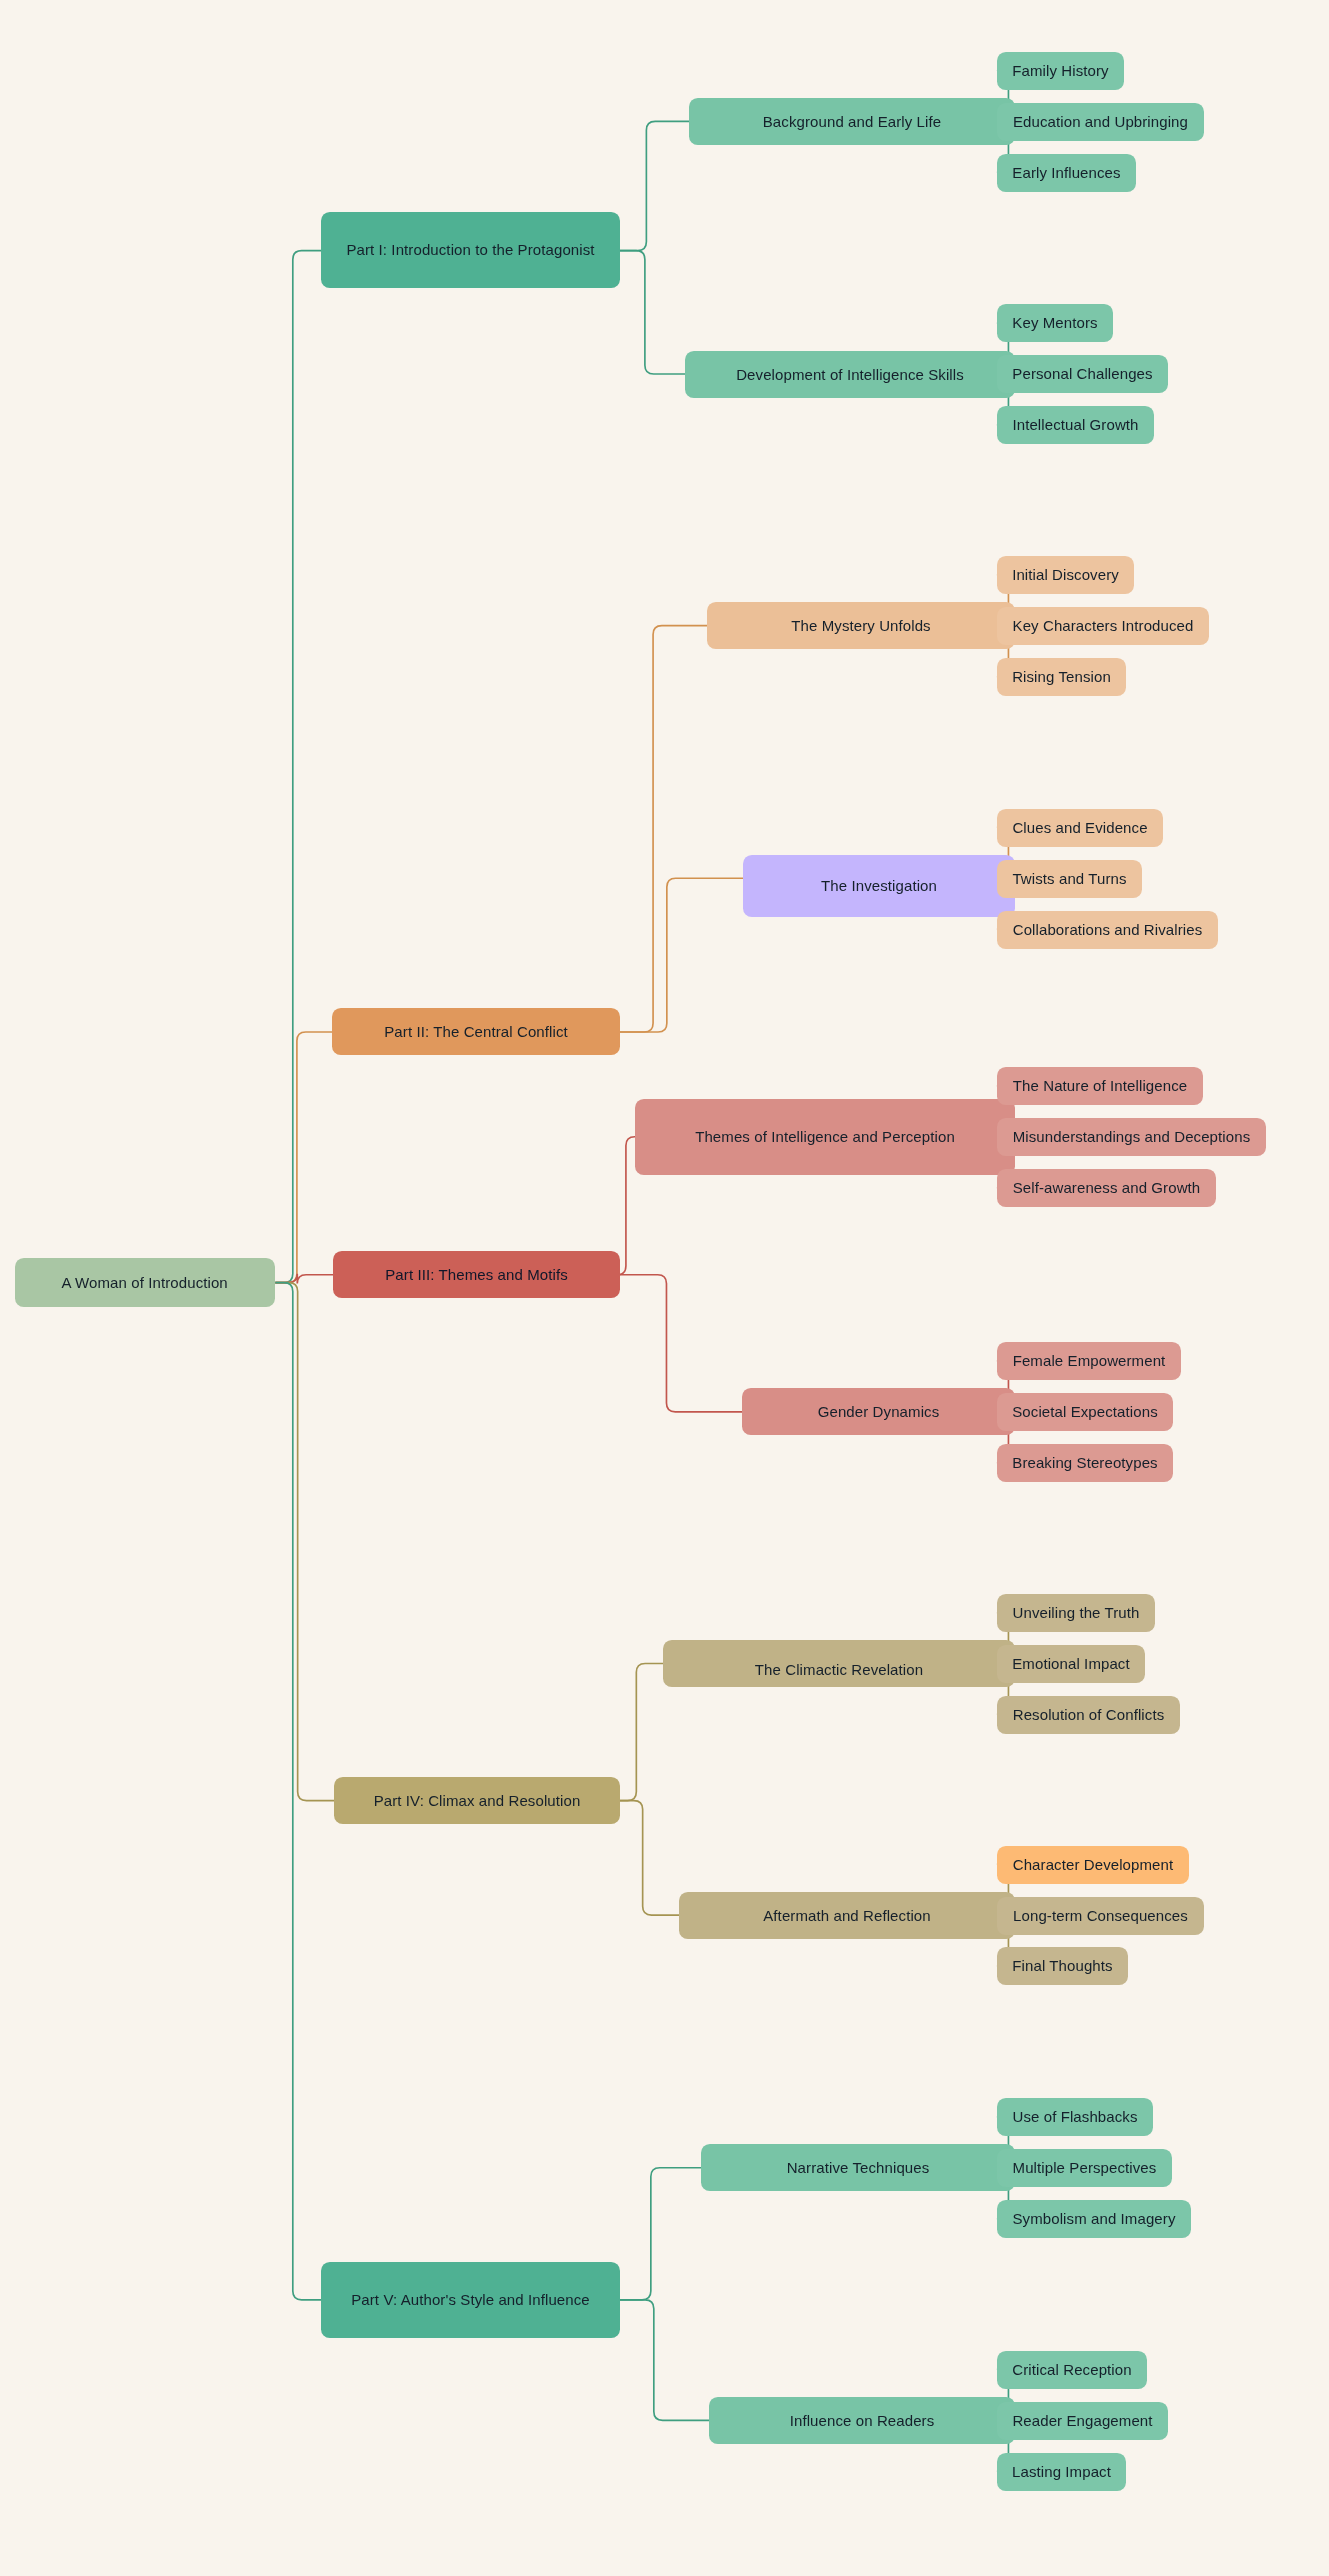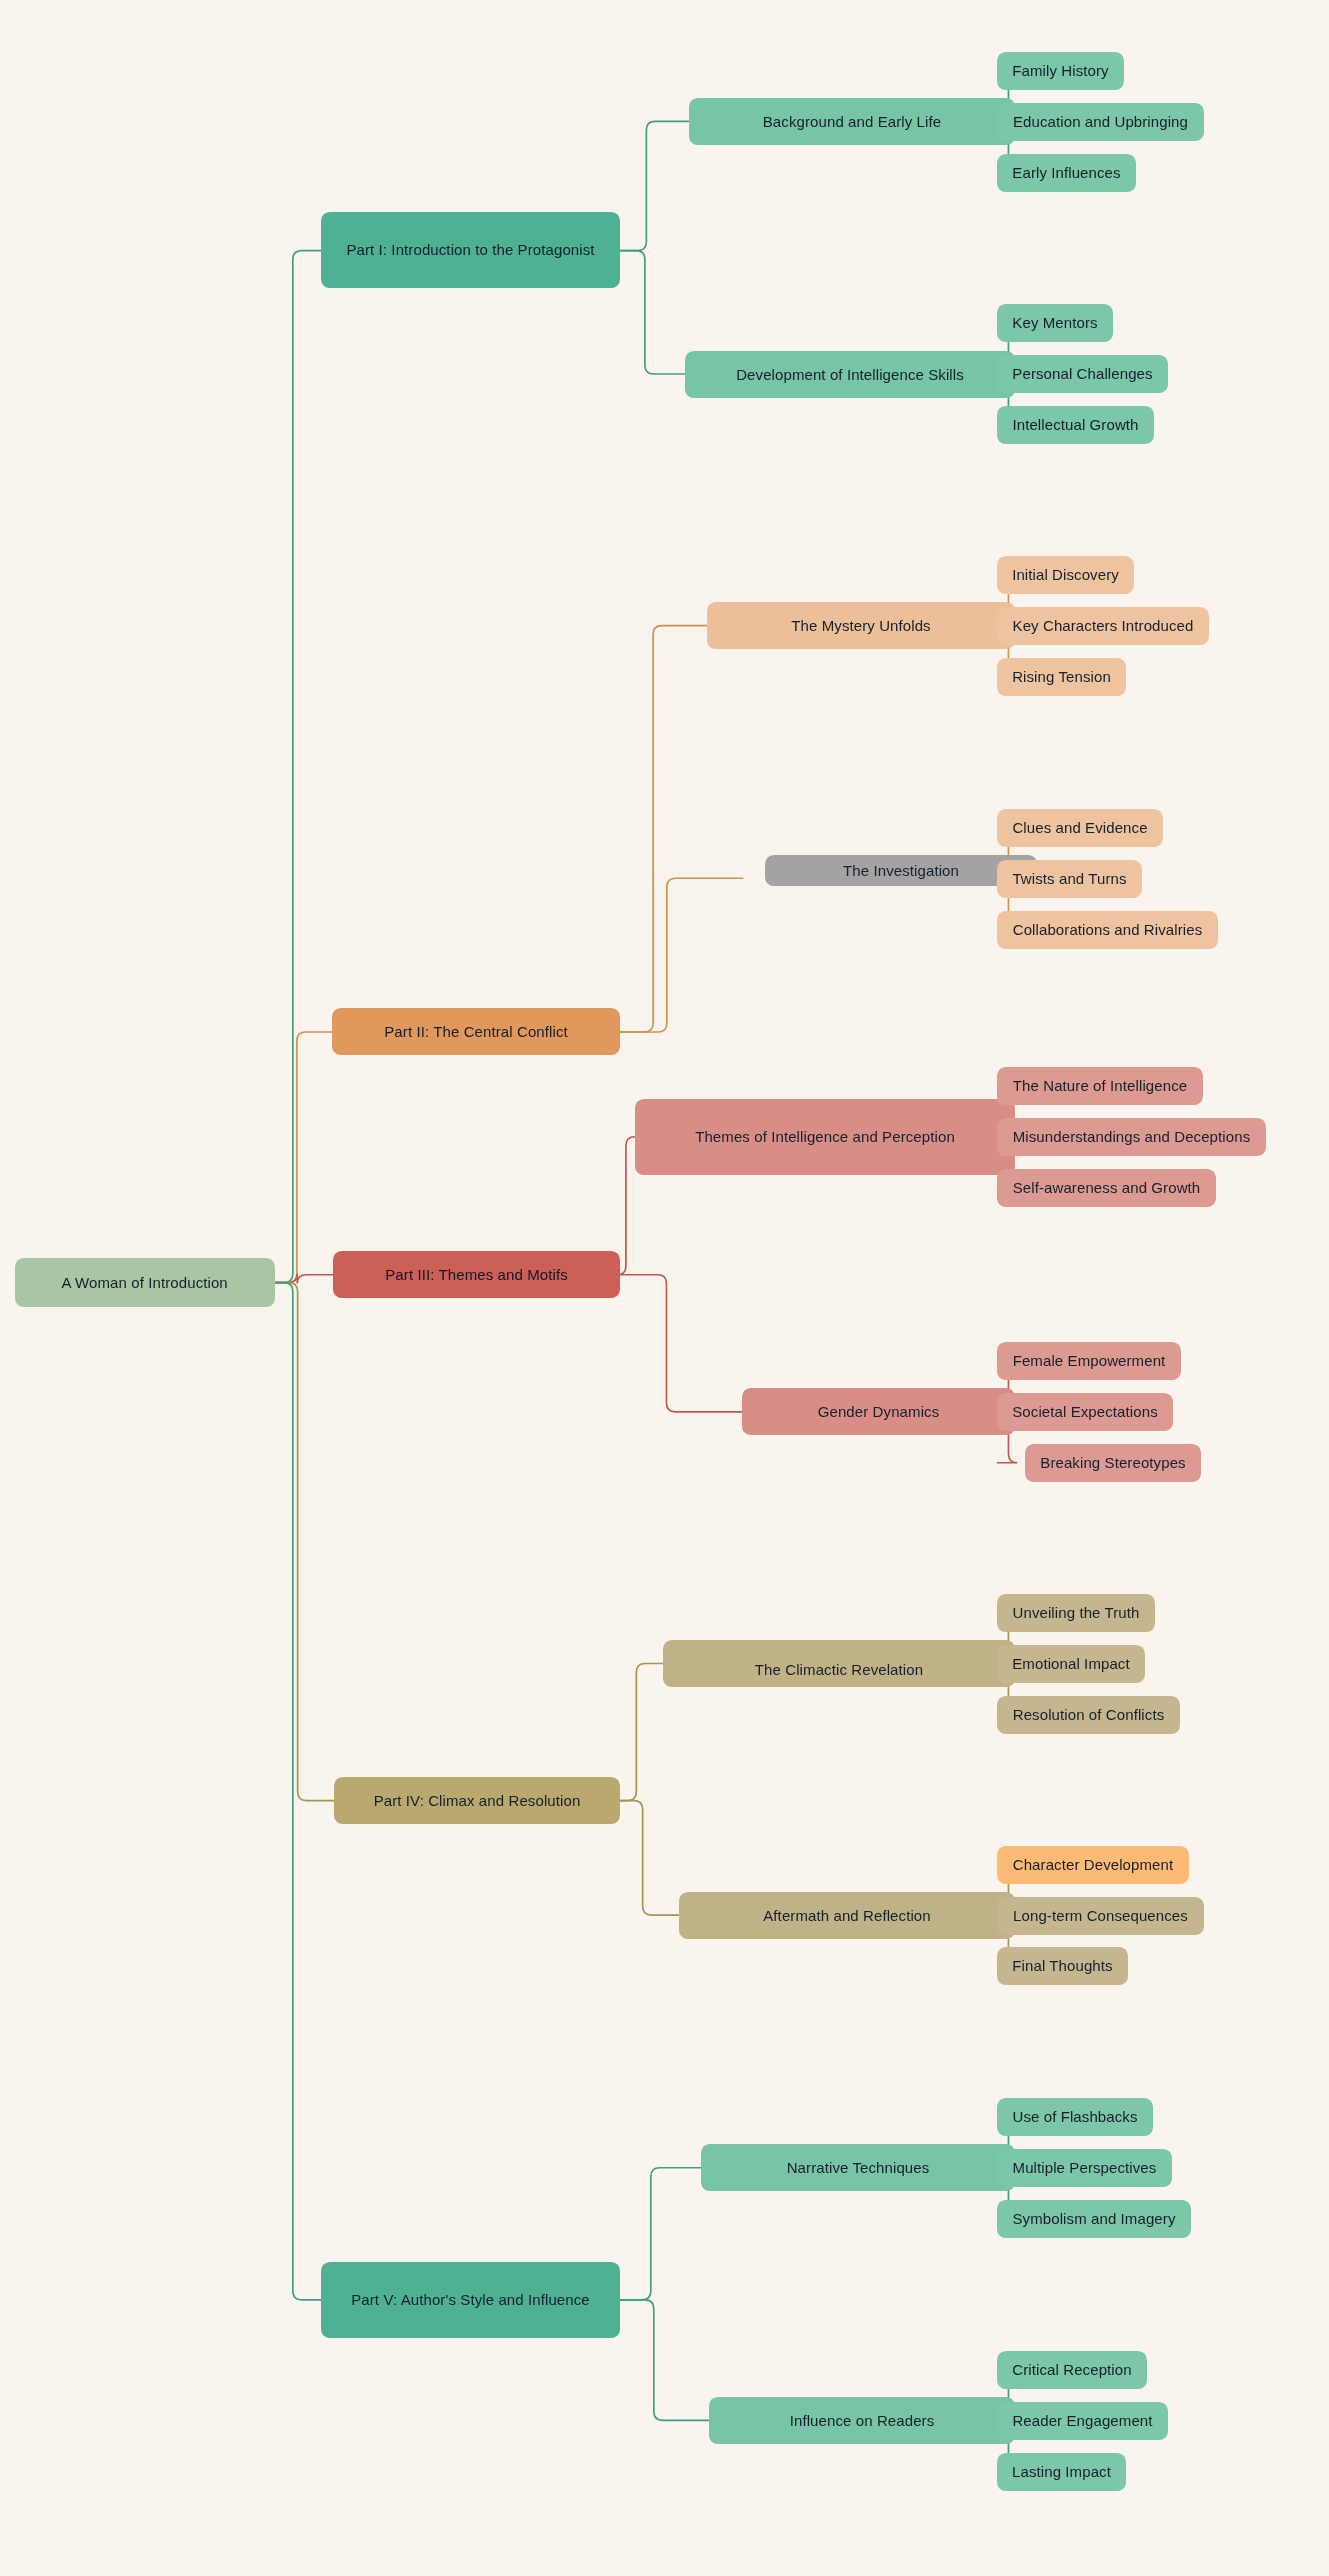--- a/index.html
+++ b/index.html
@@ -104,33 +104,33 @@
     <div class="node leaf" style="left: 997px; top: 154px; width: 139px; height: 38px; background: rgb(124, 198, 169);"><span>Early Influences</span></div>
     <div class="node sub" style="left: 685px; top: 351px; width: 330px; height: 47px; background: rgb(120, 196, 166);"><span>Development of Intelligence Skills</span></div>
     <div class="node leaf" style="left: 997px; top: 304px; width: 116px; height: 38px; background: rgb(124, 198, 169);"><span>Key Mentors</span></div>
     <div class="node leaf" style="left: 997px; top: 355px; width: 171px; height: 38px; background: rgb(124, 198, 169);"><span>Personal Challenges</span></div>
     <div class="node leaf" style="left: 997px; top: 406px; width: 157px; height: 38px; background: rgb(124, 198, 169);"><span>Intellectual Growth</span></div>
     <div class="node branch" style="left: 332px; top: 1008px; width: 288px; height: 47px; background: rgb(224, 152, 92);"><span>Part II: The Central Conflict</span></div>
     <div class="node sub" style="left: 707px; top: 602px; width: 308px; height: 47px; background: rgb(235, 191, 151);"><span>The Mystery Unfolds</span></div>
     <div class="node leaf" style="left: 997px; top: 556px; width: 137px; height: 38px; background: rgb(237, 196, 159);"><span>Initial Discovery</span></div>
     <div class="node leaf" style="left: 997px; top: 607px; width: 212px; height: 38px; background: rgb(237, 196, 159);"><span>Key Characters Introduced</span></div>
     <div class="node leaf" style="left: 997px; top: 658px; width: 129px; height: 38px; background: rgb(237, 196, 159);"><span>Rising Tension</span></div>
-    <div class="node sub" style="left: 743px; top: 855px; width: 272px; height: 31px; background: #a3a3a3; margin-left: 22px;"><span>The Investigation</span></div>
+    <div class="node sub" style="left: 743px; top: 855px; width: 272px; height: 62px; background: #c4b5fd;"><span>The Investigation</span></div>
     <div class="node leaf" style="left: 997px; top: 809px; width: 166px; height: 38px; background: rgb(237, 196, 159);"><span>Clues and Evidence</span></div>
     <div class="node leaf" style="left: 997px; top: 860px; width: 145px; height: 38px; background: rgb(237, 196, 159);"><span>Twists and Turns</span></div>
     <div class="node leaf" style="left: 997px; top: 911px; width: 221px; height: 38px; background: rgb(237, 196, 159);"><span>Collaborations and Rivalries</span></div>
     <div class="node branch white-text" style="left: 333px; top: 1251px; width: 287px; height: 47px; background: rgb(204, 96, 87);"><span>Part III: Themes and Motifs</span></div>
     <div class="node sub" style="left: 635px; top: 1099px; width: 380px; height: 76px; background: rgb(216, 142, 135);"><span>Themes of Intelligence and Perception</span></div>
     <div class="node leaf" style="left: 997px; top: 1067px; width: 206px; height: 38px; background: rgb(220, 154, 146);"><span>The Nature of Intelligence</span></div>
     <div class="node leaf" style="left: 997px; top: 1118px; width: 269px; height: 38px; background: rgb(220, 154, 146);"><span>Misunderstandings and Deceptions</span></div>
     <div class="node leaf" style="left: 997px; top: 1169px; width: 219px; height: 38px; background: rgb(220, 154, 146);"><span>Self-awareness and Growth</span></div>
     <div class="node sub" style="left: 742px; top: 1388px; width: 273px; height: 47px; background: rgb(216, 142, 135);"><span>Gender Dynamics</span></div>
     <div class="node leaf" style="left: 997px; top: 1342px; width: 184px; height: 38px; background: rgb(220, 154, 146);"><span>Female Empowerment</span></div>
     <div class="node leaf" style="left: 997px; top: 1393px; width: 176px; height: 38px; background: rgb(220, 154, 146);"><span>Societal Expectations</span></div>
-    <div class="node leaf" style="left: 997px; top: 1444px; width: 176px; height: 38px; background: rgb(220, 154, 146); margin-left: 28px;"><span>Breaking Stereotypes</span></div>
+    <div class="node leaf" style="left: 997px; top: 1444px; width: 176px; height: 38px; background: rgb(220, 154, 146);"><span>Breaking Stereotypes</span></div>
     <div class="node branch" style="left: 334px; top: 1777px; width: 286px; height: 47px; background: rgb(185, 169, 111);"><span>Part IV: Climax and Resolution</span></div>
     <div class="node sub" style="left: 663px; top: 1640px; width: 352px; height: 47px; background: rgb(192, 178, 135); align-items: flex-end;"><span>The Climactic Revelation</span></div>
     <div class="node leaf" style="left: 997px; top: 1594px; width: 158px; height: 38px; background: rgb(197, 182, 143);"><span>Unveiling the Truth</span></div>
     <div class="node leaf" style="left: 997px; top: 1645px; width: 148px; height: 38px; background: rgb(197, 182, 143);"><span>Emotional Impact</span></div>
     <div class="node leaf" style="left: 997px; top: 1696px; width: 183px; height: 38px; background: rgb(197, 182, 143);"><span>Resolution of Conflicts</span></div>
     <div class="node sub" style="left: 679px; top: 1892px; width: 336px; height: 47px; background: rgb(192, 178, 135);"><span>Aftermath and Reflection</span></div>
     <div class="node leaf" style="left: 997px; top: 1846px; width: 192px; height: 38px; background: #fdba74;"><span>Character Development</span></div>
     <div class="node leaf" style="left: 997px; top: 1897px; width: 207px; height: 38px; background: rgb(197, 182, 143);"><span>Long-term Consequences</span></div>
     <div class="node leaf" style="left: 997px; top: 1947px; width: 131px; height: 38px; background: rgb(197, 182, 143);"><span>Final Thoughts</span></div>
     <div class="node branch" style="left: 321px; top: 2262px; width: 299px; height: 76px; background: rgb(79, 177, 147);"><span>Part V: Author's Style and Influence</span></div>

